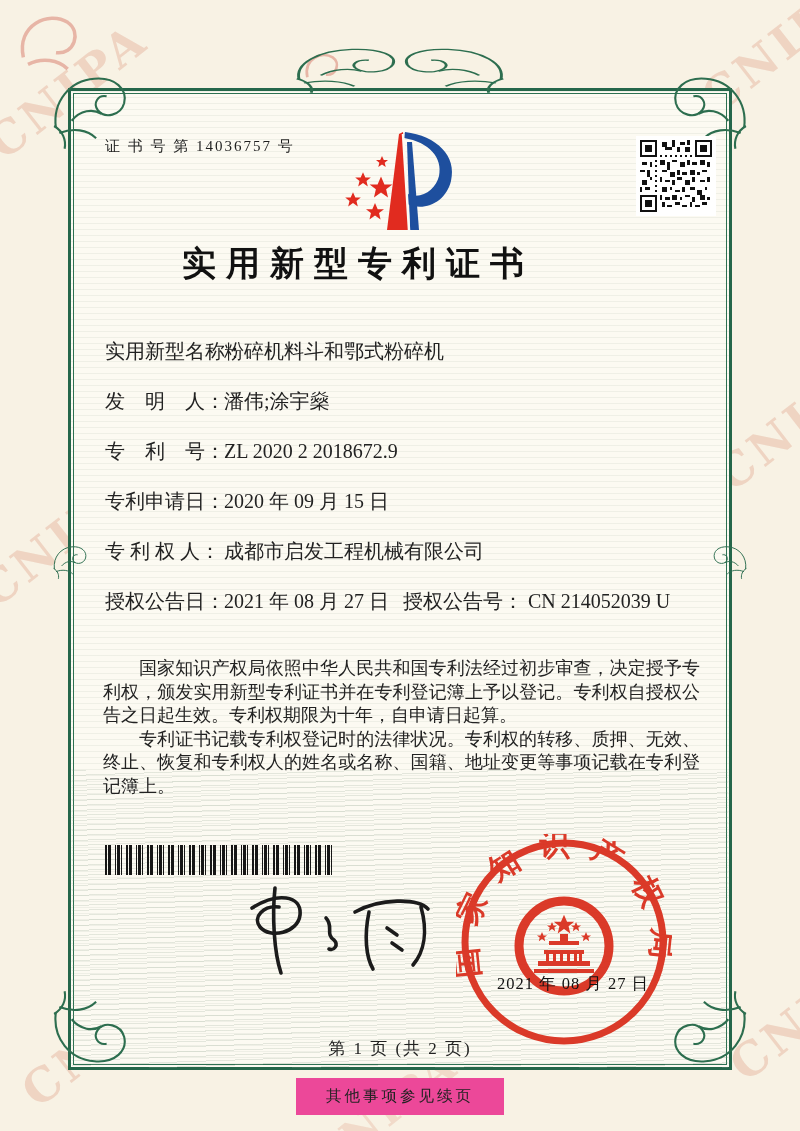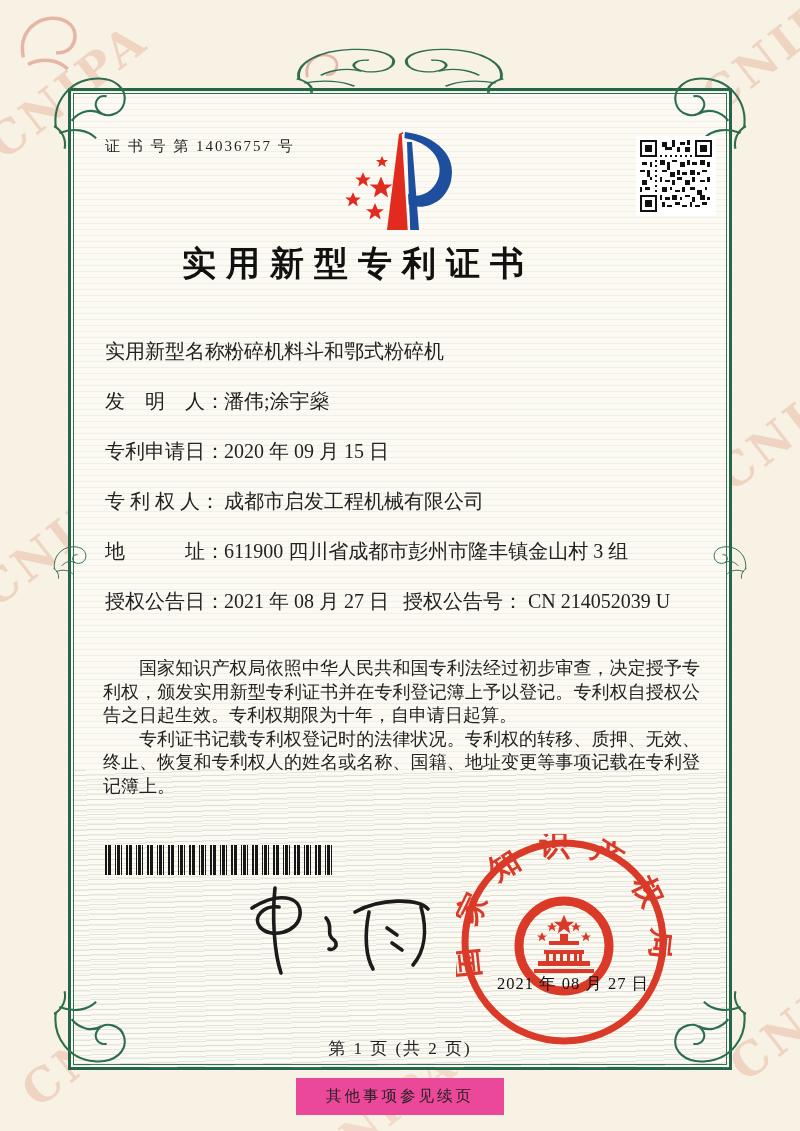--- a/index.html
+++ b/index.html
@@ -266,30 +266,30 @@
   <div class="fields">
     <div class="frow">
       <span class="flabel">实用新型名称：</span>
       <span class="fvalue">粉碎机料斗和鄂式粉碎机</span>
     </div>
     <div class="frow">
       <span class="flabel">发　明　人：</span>
       <span class="fvalue">潘伟;涂宇燊</span>
     </div>
     <div class="frow">
+      <span class="flabel">专　利　号：</span>
+      <span class="fvalue">ZL 2020 2 2018672.9</span>
+    </div>
+    <div class="frow">
       <span class="flabel">专利申请日：</span>
       <span class="fvalue">2020 年 09 月 15 日</span>
     </div>
     <div class="frow">
       <span class="flabel">专 利 权 人：</span>
       <span class="fvalue">成都市启发工程机械有限公司</span>
-    </div>
-    <div class="frow">
-      <span class="flabel">地　　　址：</span>
-      <span class="fvalue">611900 四川省成都市彭州市隆丰镇金山村 3 组</span>
     </div>
     <div class="frow">
       <span class="flabel">授权公告日：</span>
       <span class="fvalue w1">2021 年 08 月 27 日</span>
       <span class="flabel" style="width:auto;">授权公告号：</span>
       <span class="fvalue">CN 214052039 U</span>
     </div>
   </div>
 
   

